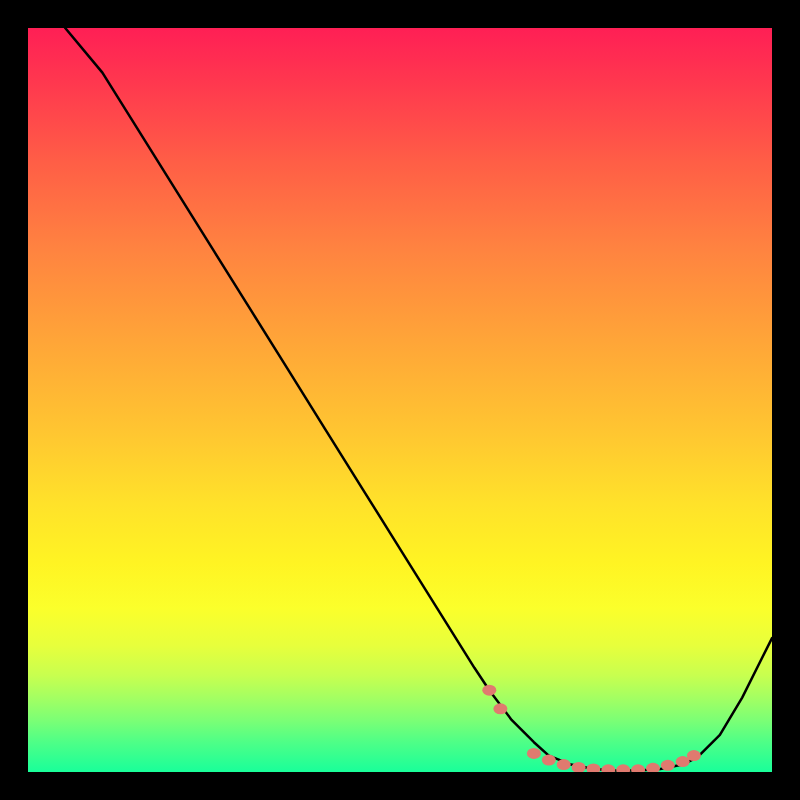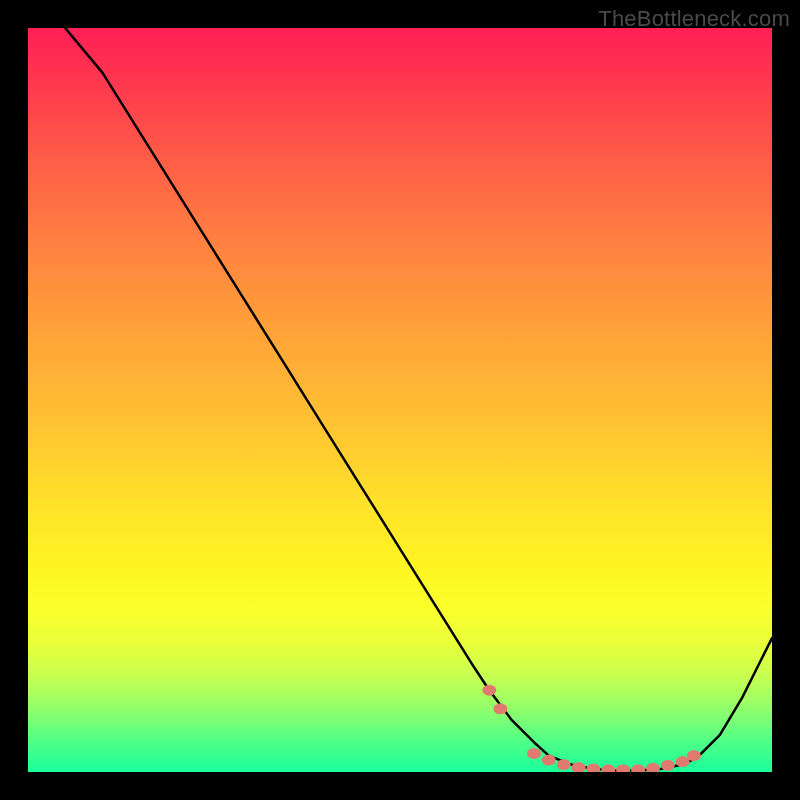--- a/index.html
+++ b/index.html
@@ -86,14 +86,13 @@
           <ellipse cx="580.3" cy="741.8" rx="7" ry="5.5" fill="#e07a6f"></ellipse>
           <ellipse cx="595.2" cy="741.8" rx="7" ry="5.5" fill="#e07a6f"></ellipse>
           <ellipse cx="610.1" cy="741.8" rx="7" ry="5.5" fill="#e07a6f"></ellipse>
           <ellipse cx="625.0" cy="740.3" rx="7" ry="5.5" fill="#e07a6f"></ellipse>
           <ellipse cx="639.8" cy="737.3" rx="7" ry="5.5" fill="#e07a6f"></ellipse>
           <ellipse cx="654.7" cy="733.6" rx="7" ry="5.5" fill="#e07a6f"></ellipse>
           <ellipse cx="665.9" cy="727.6" rx="7" ry="5.5" fill="#e07a6f"></ellipse>
         </g>
     </svg>
   </div>
-  <div class="watermark">TheBottleneck.com</div>
 </div>
 
 </body></html>

